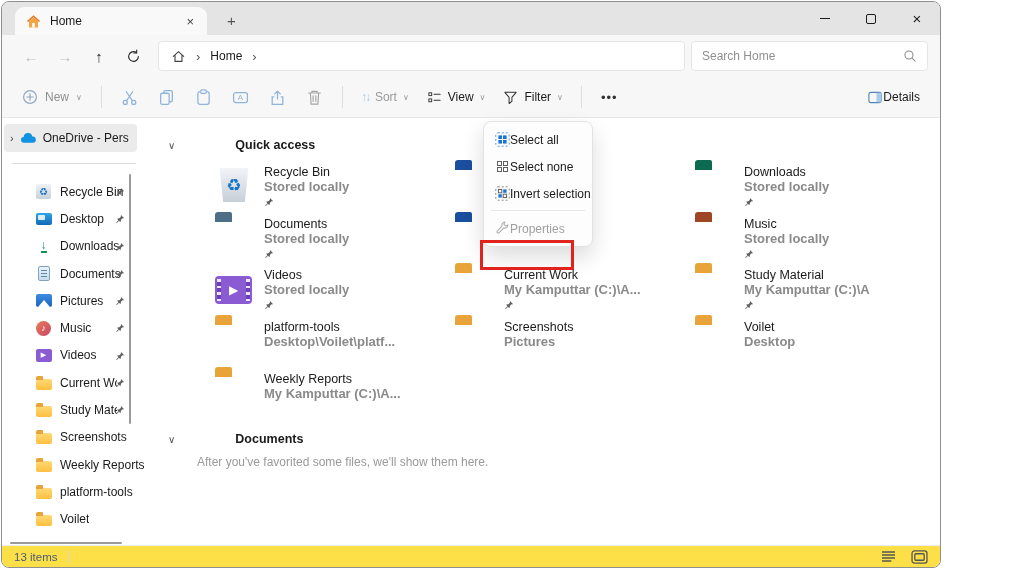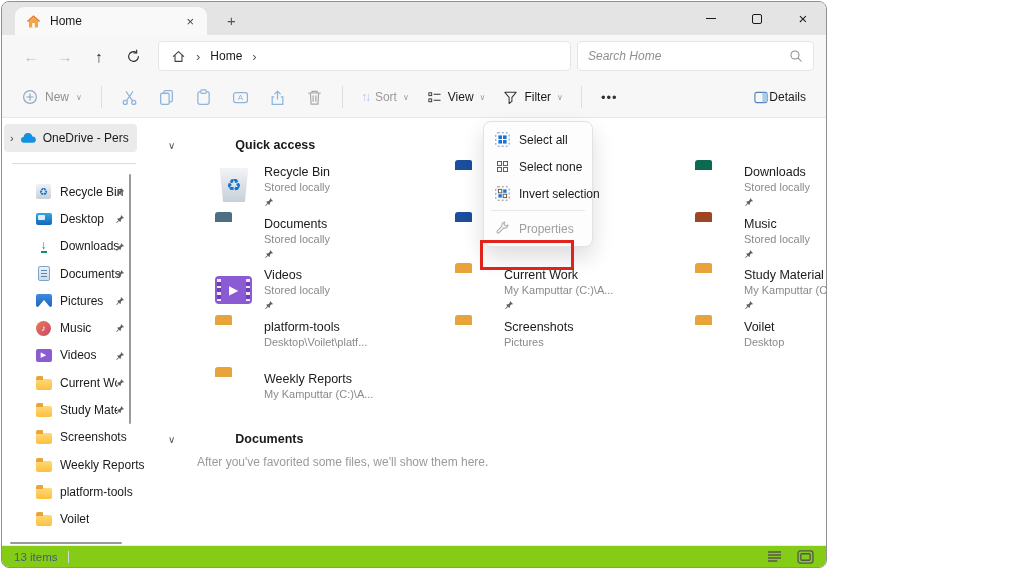--- a/index.html
+++ b/index.html
@@ -1,20 +1,20 @@
 <!DOCTYPE html>
 <html><head>
 <meta charset="utf-8">
 <style>
   * { margin:0; padding:0; box-sizing:border-box; }
   html,body { background:#fff; }
   body { font-family:"Liberation Sans","DejaVu Sans",sans-serif; }
 
   .window{
-    position:relative; width:826px; height:567px; margin:1px;
+    position:relative; width:940px; height:567px; margin:1px;
     border:1px solid #8f8f8f; border-radius:8px; overflow:hidden;
     background:#fff; font-size:12px; color:#1a1a1a;
   }
 
   
   .tabbar{ height:33px; background:#E4E4E4; display:flex; align-items:flex-end; position:relative; }
   .tab{
     margin-left:13px; width:192px; height:28px; background:#F9F9F9;
     border-radius:9px 9px 0 0; display:flex; align-items:center;
     padding:0 10px 0 11px; gap:9px;
@@ -37,21 +37,21 @@
     flex:1; height:30px; background:#fff; border:1px solid #E5E5E5; border-radius:4px;
     display:flex; align-items:center; padding:0 12px; gap:10px; margin:0 6px 0 8px;
   }
   .crumb-sep{ color:#555; font-size:13px; }
   .crumb{ font-size:12px; color:#1a1a1a; }
   .searchbox{
     width:237px; height:30px; background:#fff; border:1px solid #E5E5E5; border-radius:4px;
     display:flex; align-items:center; padding:0 10px; gap:6px; flex-shrink:0;
   }
   .searchbox input{ border:0; outline:0; flex:1; font-size:12px; color:#c2410c; background:transparent;
-    font-family:"Liberation Sans","DejaVu Sans",sans-serif;font-style:italic; }
+    font-family:"Liberation Sans","DejaVu Sans",sans-serif; }
   .searchbox input::placeholder{ color:#8f8f8f; }
 
   
   .toolbar{ height:41px; background:#F7F7F7; border-bottom:1px solid #E7E7E7;
     display:flex; align-items:center; padding:0 10px; }
   .tb-new{ display:flex; align-items:center; gap:7px; padding:0 10px; color:#8F8F8F; height:32px; border-radius:4px; }
   .caret{ font-size:8px; color:#9a9a9a; }
   .tb-sep{ width:1px; height:22px; background:#DEDEDE; margin:0 9px; flex-shrink:0; }
   .tb-ico{ width:37px; height:32px; display:flex; align-items:center; justify-content:center; border-radius:4px; }
   .tb-drop{ display:flex; align-items:center; gap:6px; padding:0 9px; height:32px; border-radius:4px; color:#1a1a1a; }
@@ -103,21 +103,21 @@
   .qa-head{ top:20px; }
   .fav-head{ top:314px; }
   .fav-empty{ position:absolute; left:45px; top:337px; font-size:12px; color:#9A9A9A; }
 
   .grid{ position:absolute; top:47px; left:63px; display:flex; }
   .col{ width:240px; display:flex; flex-direction:column; }
   .tile{ height:51.7px; display:flex; }
   .tile-icon{ width:49px; flex-shrink:0; }
   .tile-text{ display:flex; flex-direction:column; }
   .t-label{ font-size:12.5px; color:#1a1a1a; line-height:15px; }
-  .t-sub{ font-size:11px; color:#8A8A8A; line-height:14px; white-space:nowrap; }
+  .t-sub{ font-size:13px; color:#8A8A8A; line-height:14px; white-space:nowrap;font-weight:bold; }
   .t-pin{ margin-top:2px; height:10px; }
 
   
   .fold{ position:relative; width:38px; height:28px; border-radius:3px; margin-top:8px; }
   .fold::before{ content:""; position:absolute; top:-5px; left:0; width:17px; height:10px;
      border-radius:3px 2px 0 0; background:var(--tab); }
   .fold-body{ position:absolute; inset:0; border-radius:3px; background:var(--body);
      display:flex; align-items:center; justify-content:center; overflow:hidden; }
   .f-yellow{ --tab:#E9A33B; --body:linear-gradient(180deg,#FFE08D 0%,#FEC74E 100%); }
   .f-down{ --tab:#0B6A4F; --body:linear-gradient(180deg,#2FB08D,#0F8F7B); }
@@ -136,30 +136,30 @@
   .videos-big::before,.videos-big::after{ content:""; position:absolute; top:3px; bottom:3px; width:4px;
      background:repeating-linear-gradient(180deg,#EDE4FA 0 2.5px,#6D3FB5 2.5px 6.5px); }
   .videos-big::before{ left:2px; } .videos-big::after{ right:2px; }
 
   .pin-svg{ fill:#5f5f5f; }
 
   
   .menu{ position:absolute; left:481px; top:119px; width:110px; z-index:5;
      background:#FDFDFD; border:1px solid #E2E2E2; border-radius:8px;
      box-shadow:0 10px 22px rgba(0,0,0,0.14); padding:4px 0; }
-  .menu-item{ height:27px; display:flex; align-items:center; gap:9px; padding-left:11px; font-size:12px; color:#1a1a1a; white-space:nowrap; }
+  .menu-item{ height:27px; display:flex; align-items:center; padding-left:11px; font-size:12px; color:#1a1a1a; white-space:nowrap; }
   .menu-item.dis{ color:#9F9F9F; }
   .menu-sep{ height:1px; background:#E8E8E8; margin:3px 7px 4px 7px; }
   .mi-ico{ width:15px; height:15px; flex-shrink:0; display:flex; align-items:center; justify-content:center; }
 
   .redbox{ position:absolute; left:478px; top:238px; width:94px; height:30px;
      border:3px solid #E0231B; z-index:6; }
 
   
-  .statusbar{ position:absolute; left:0; right:0; bottom:0; height:22px; background:#84cc16;
+  .statusbar{ position:absolute; left:0; right:0; bottom:0; height:22px; background:#fde047;
      border-top:1px solid #ECECEC; display:flex; align-items:center; padding:0 12px; }
   .sb-count{ font-size:11.5px; color:#4A5A78; }
   .sb-vdiv{ width:1px; height:12px; background:#D8D8D8; margin-left:11px; }
   .view-icons{ margin-left:auto; display:flex; align-items:center; gap:15px; }
 </style>
 </head>
 <body>
 
 <div class="window">
 

